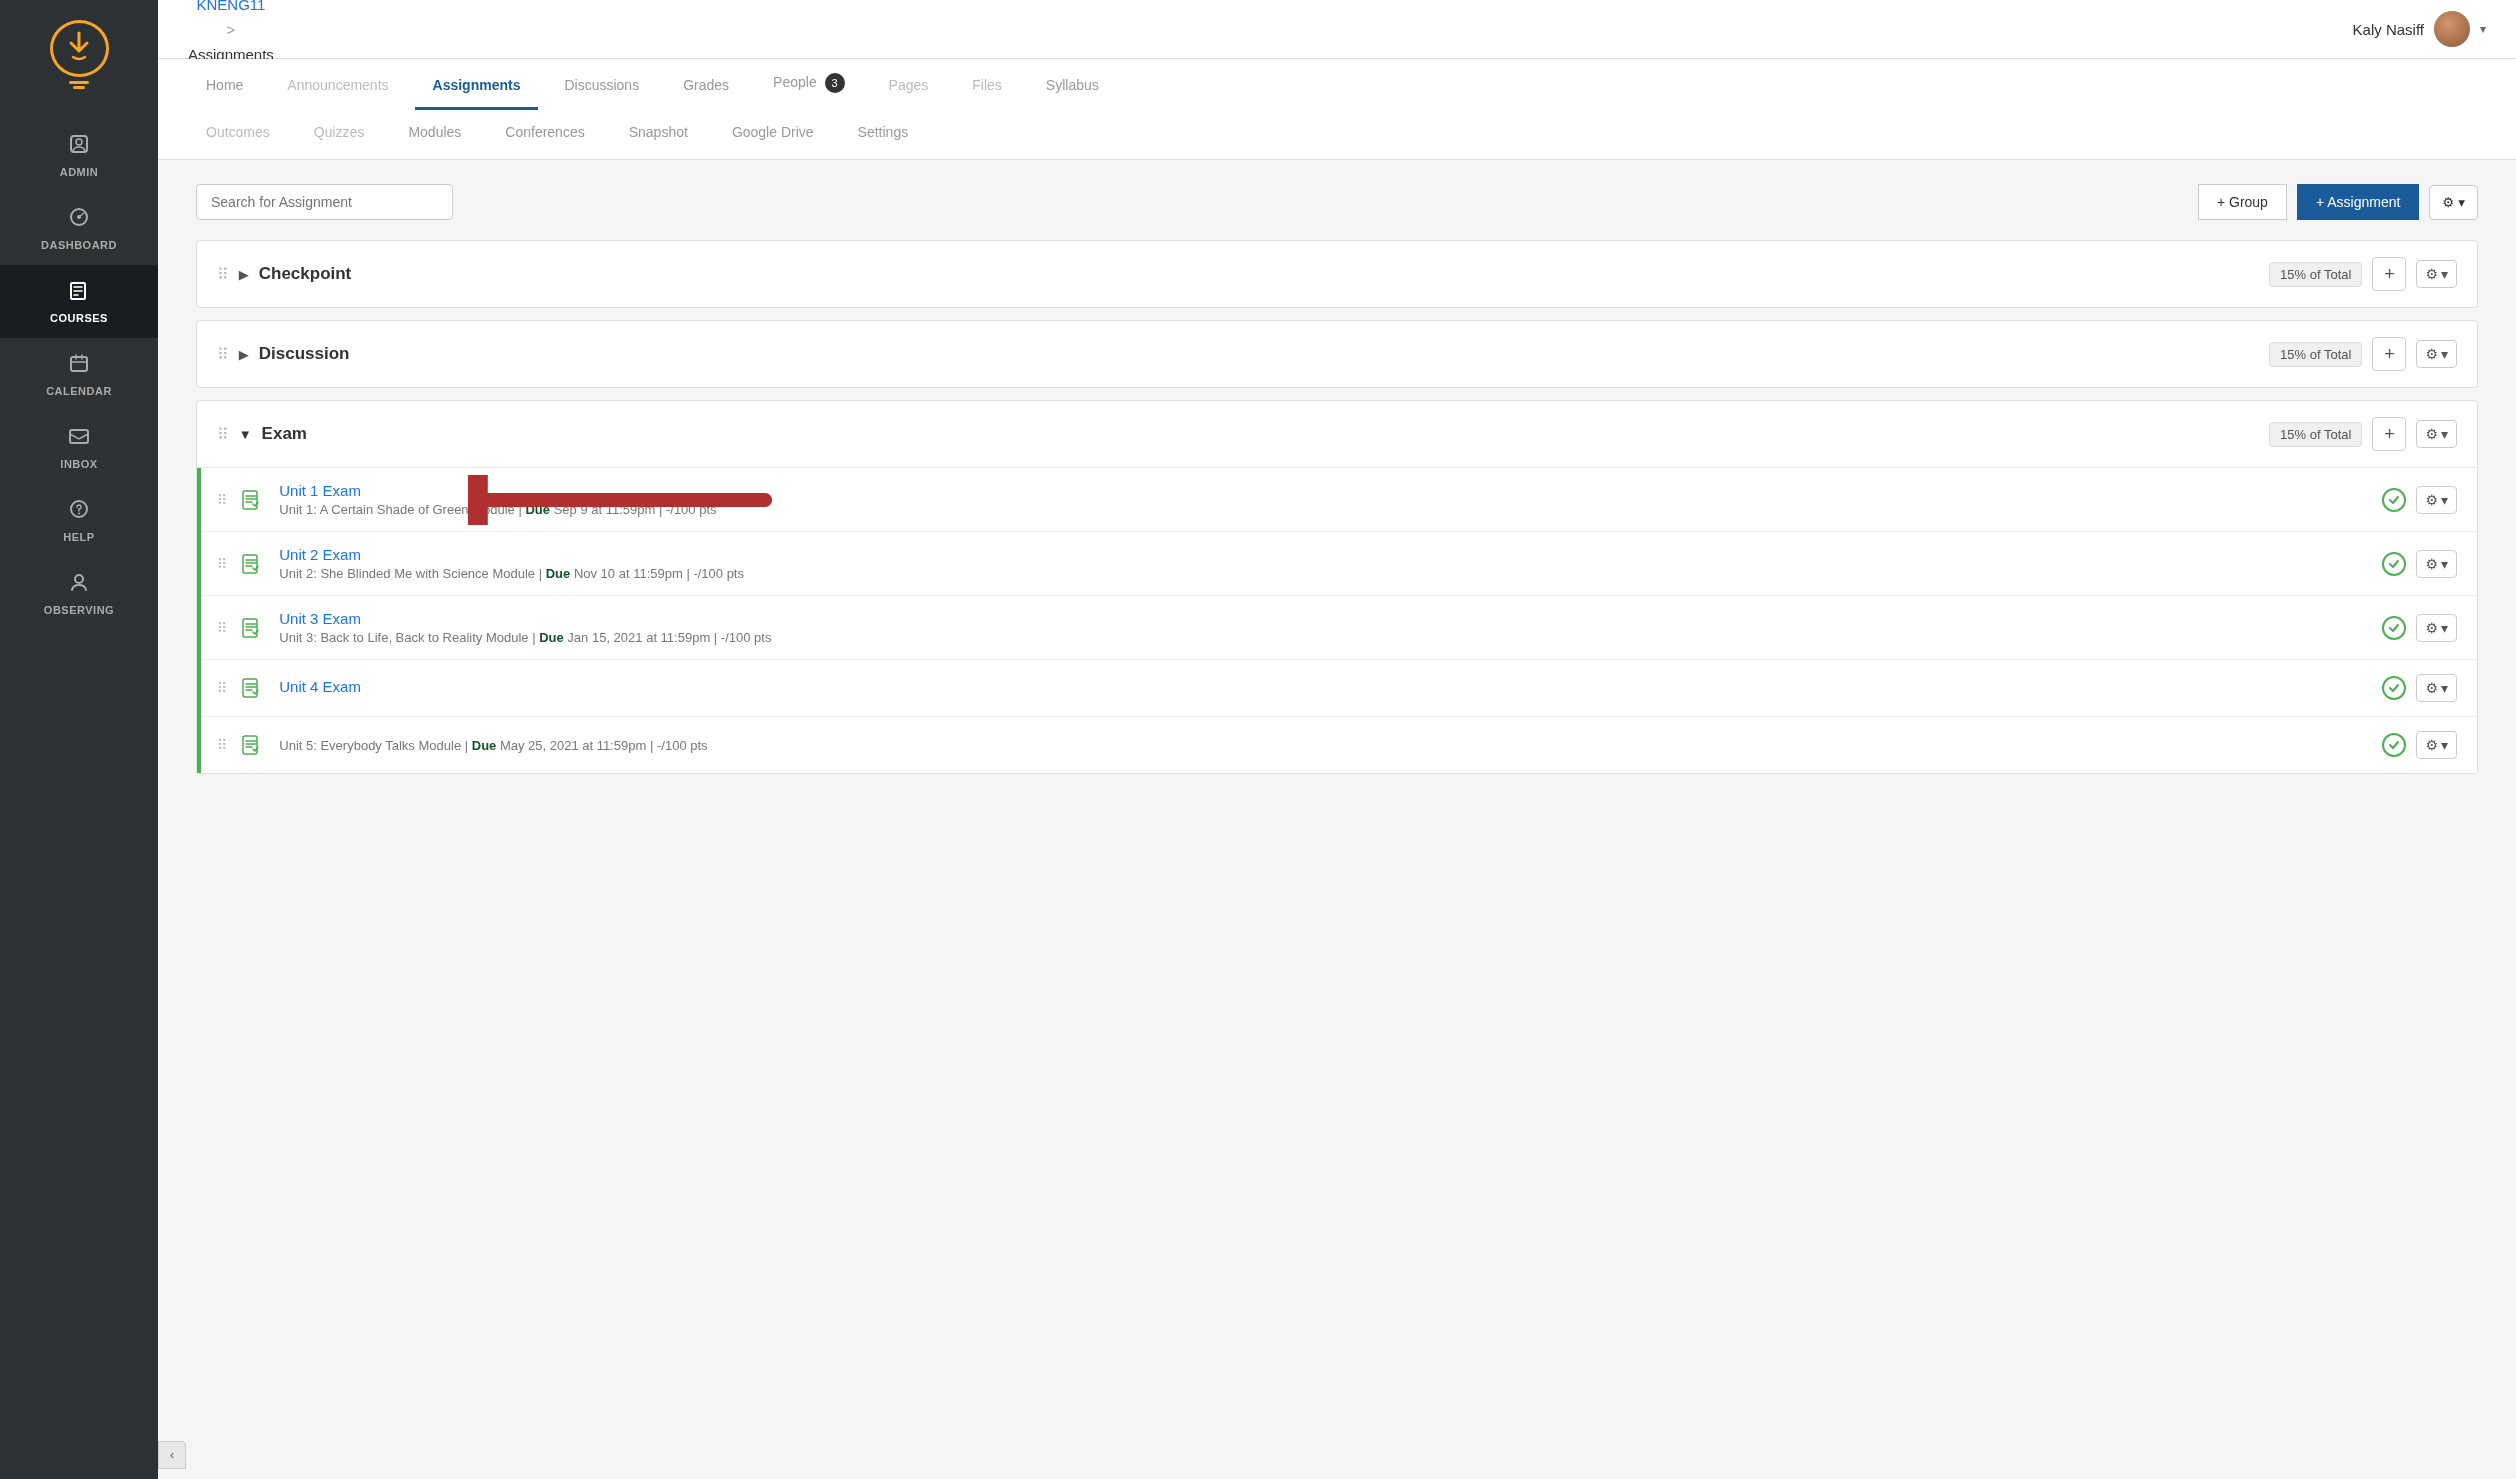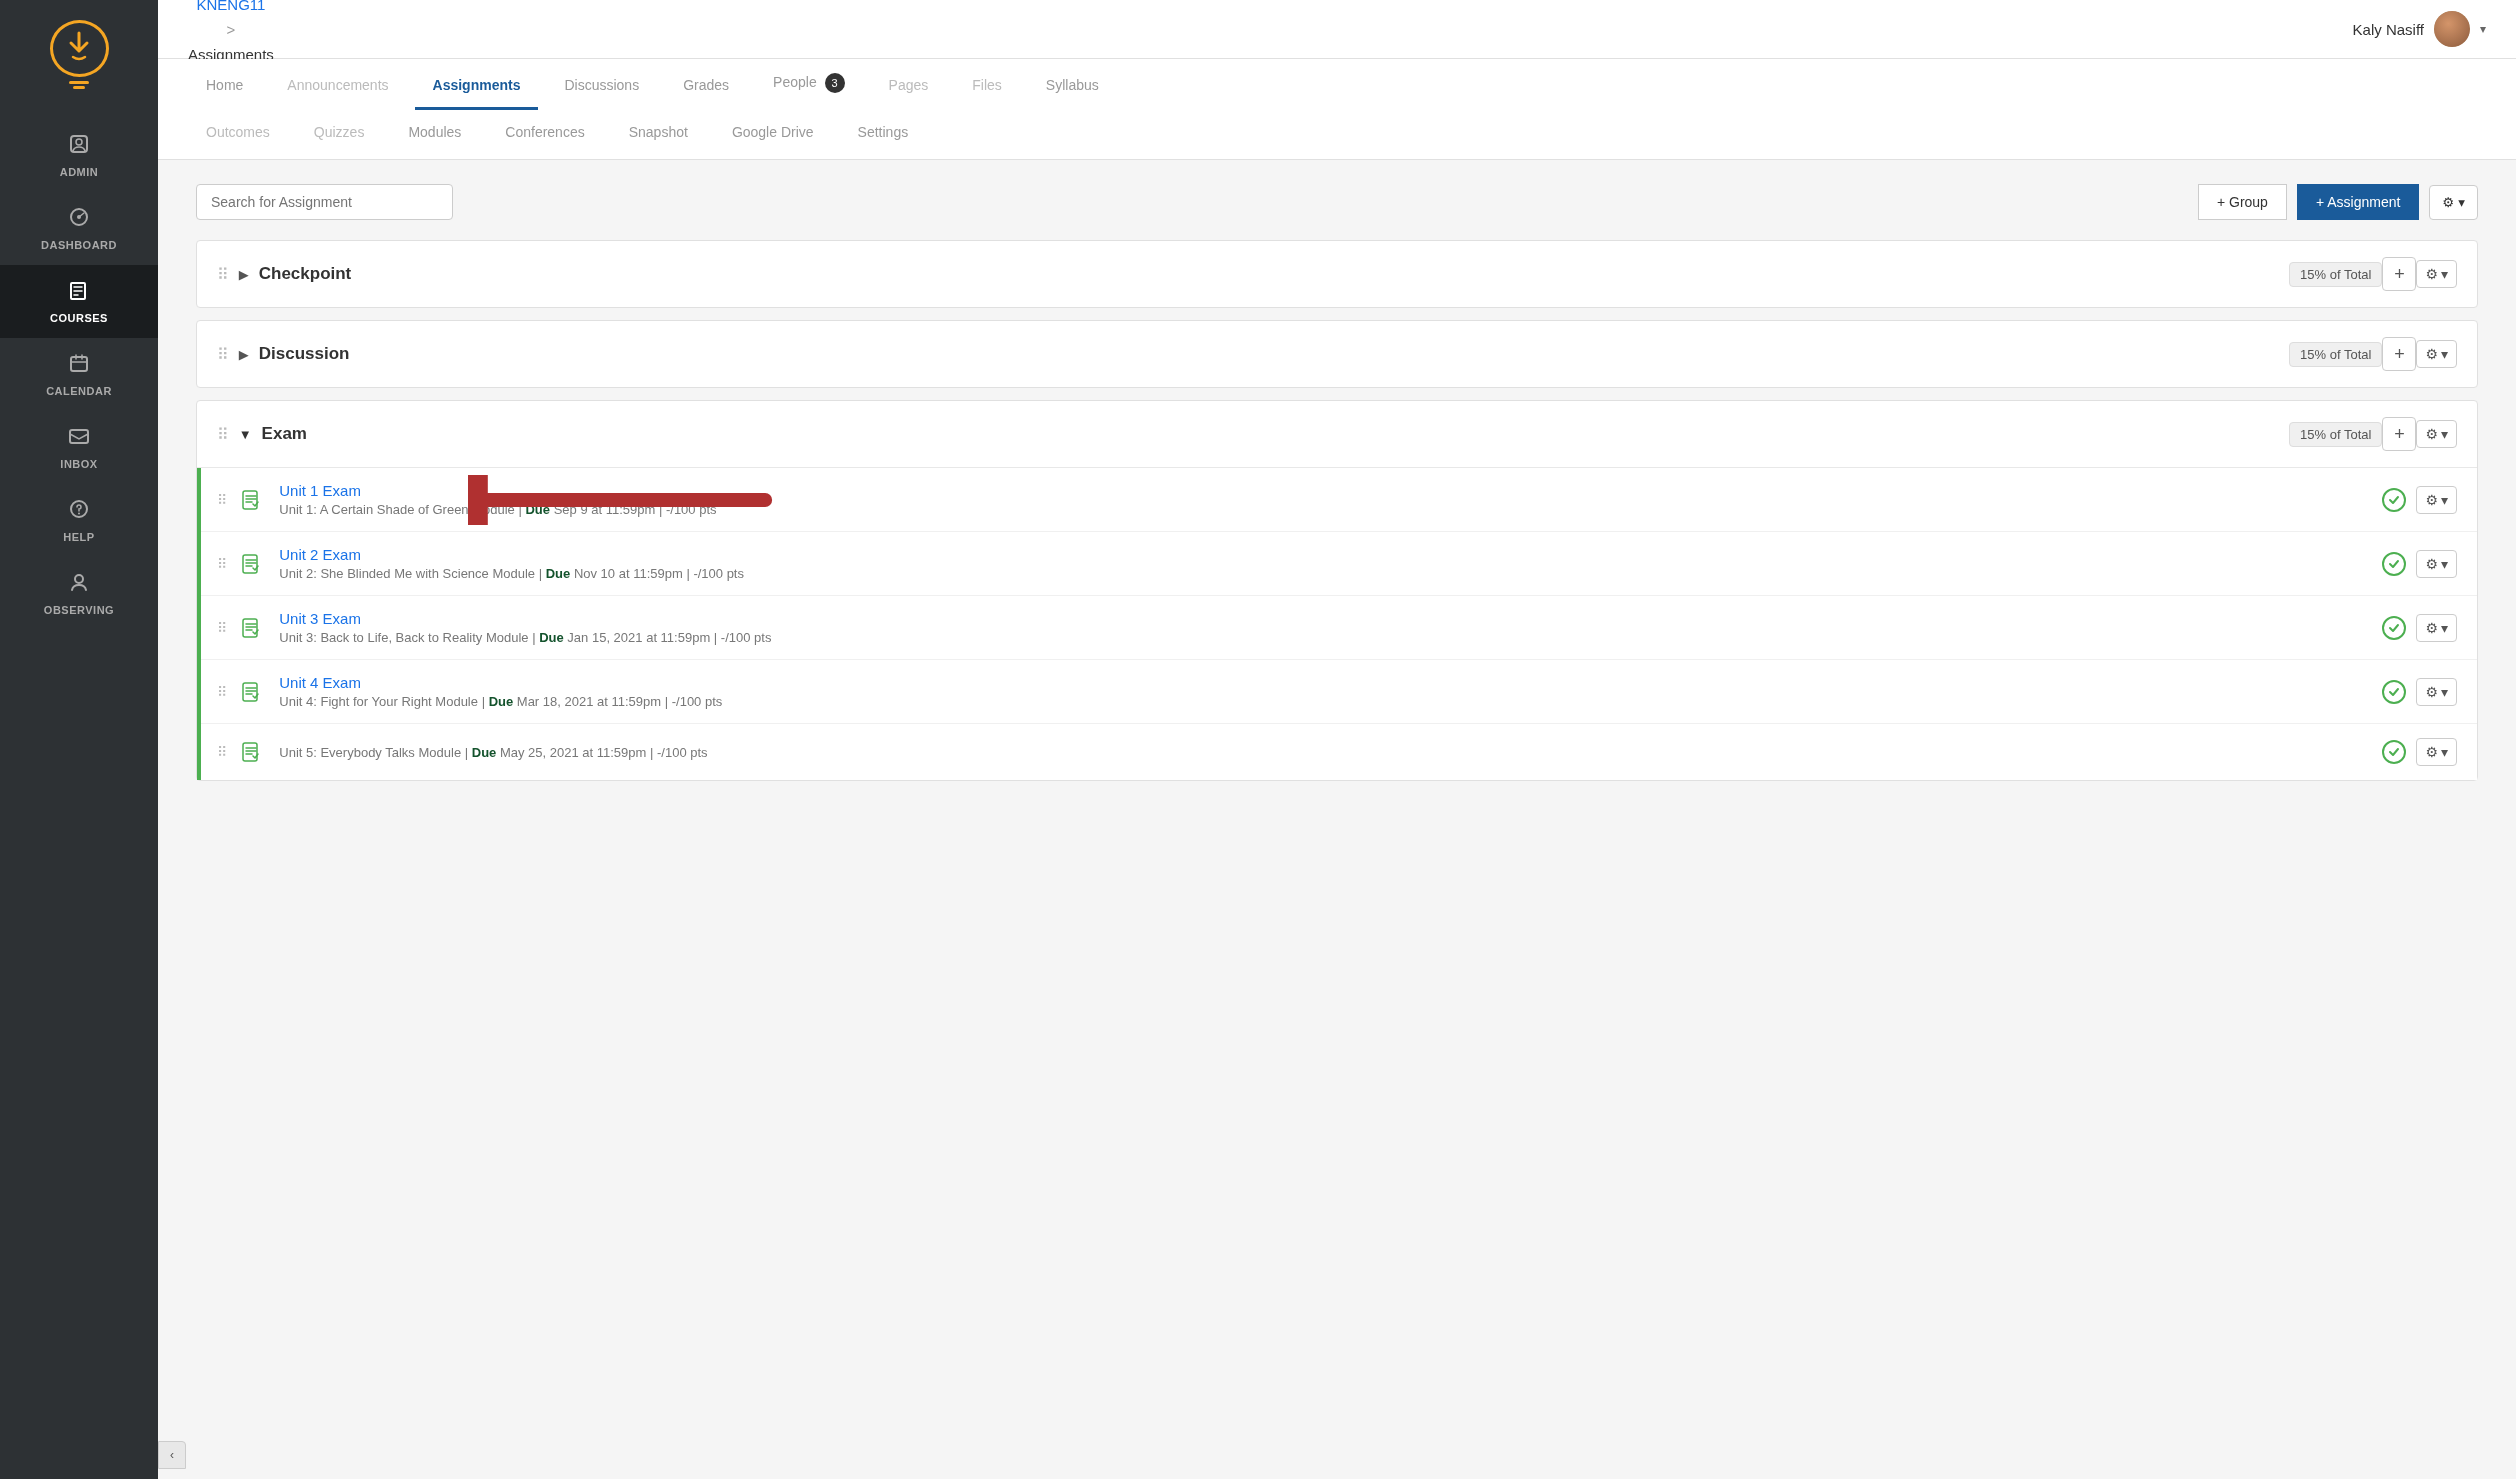--- a/index.html
+++ b/index.html
@@ -207,21 +207,21 @@
     }
     .group-header:last-child { border-bottom: none; }
     .drag-handle {
       color: #bbb;
       margin-right: 10px;
       font-size: 16px;
       cursor: grab;
     }
     .expand-arrow { color: #555; margin-right: 10px; font-size: 13px; }
     .group-name { font-size: 17px; font-weight: 600; color: #333; flex: 1; }
-    .group-actions { display: flex; align-items: center; }
+    .group-actions { display: flex; align-items: center; gap: 10px; }
     .percent-badge {
       background: #f0f0f0;
       border: 1px solid #ddd;
       border-radius: 4px;
       padding: 4px 10px;
       font-size: 13px;
       color: #555;
     }
     .add-btn {
       width: 34px; height: 34px;
@@ -617,28 +617,20 @@
           <span class="item-drag">⠿</span>
           <span class="item-icon">
             <svg width="22" height="22" viewBox="0 0 22 22" fill="none">
               <rect x="3" y="2" width="14" height="18" rx="2" stroke="#4caf50" stroke-width="1.5"></rect>
               <path d="M6 7 L16 7 M6 10 L16 10 M6 13 L12 13" stroke="#4caf50" stroke-width="1.5" stroke-linecap="round"></path>
               <path d="M13 15 L15 17 L18 13" stroke="#4caf50" stroke-width="1.5" stroke-linecap="round" stroke-linejoin="round"></path>
             </svg>
           </span>
           <div class="item-info">
             <div class="item-title">Unit 4 Exam</div>
-            <div class="item-meta">
-              <span>Unit 4: Fight for Your Right Module</span>
-              <span> | </span>
-              <span class="due-label">Due </span>
-              <span>Mar 18, 2021 at 11:59pm</span>
-              <span> | </span>
-              <span>-/100 pts</span>
-            </div>
           </div>
           <div class="item-actions">
             <div class="check-circle">
               <svg width="14" height="14" viewBox="0 0 14 14" fill="none">
                 <path d="M3 7 L6 10 L11 4" stroke="#4caf50" stroke-width="2" stroke-linecap="round" stroke-linejoin="round"></path>
               </svg>
             </div>
             <button class="gear-btn">
               <span>⚙</span>
               <span>▾</span>

